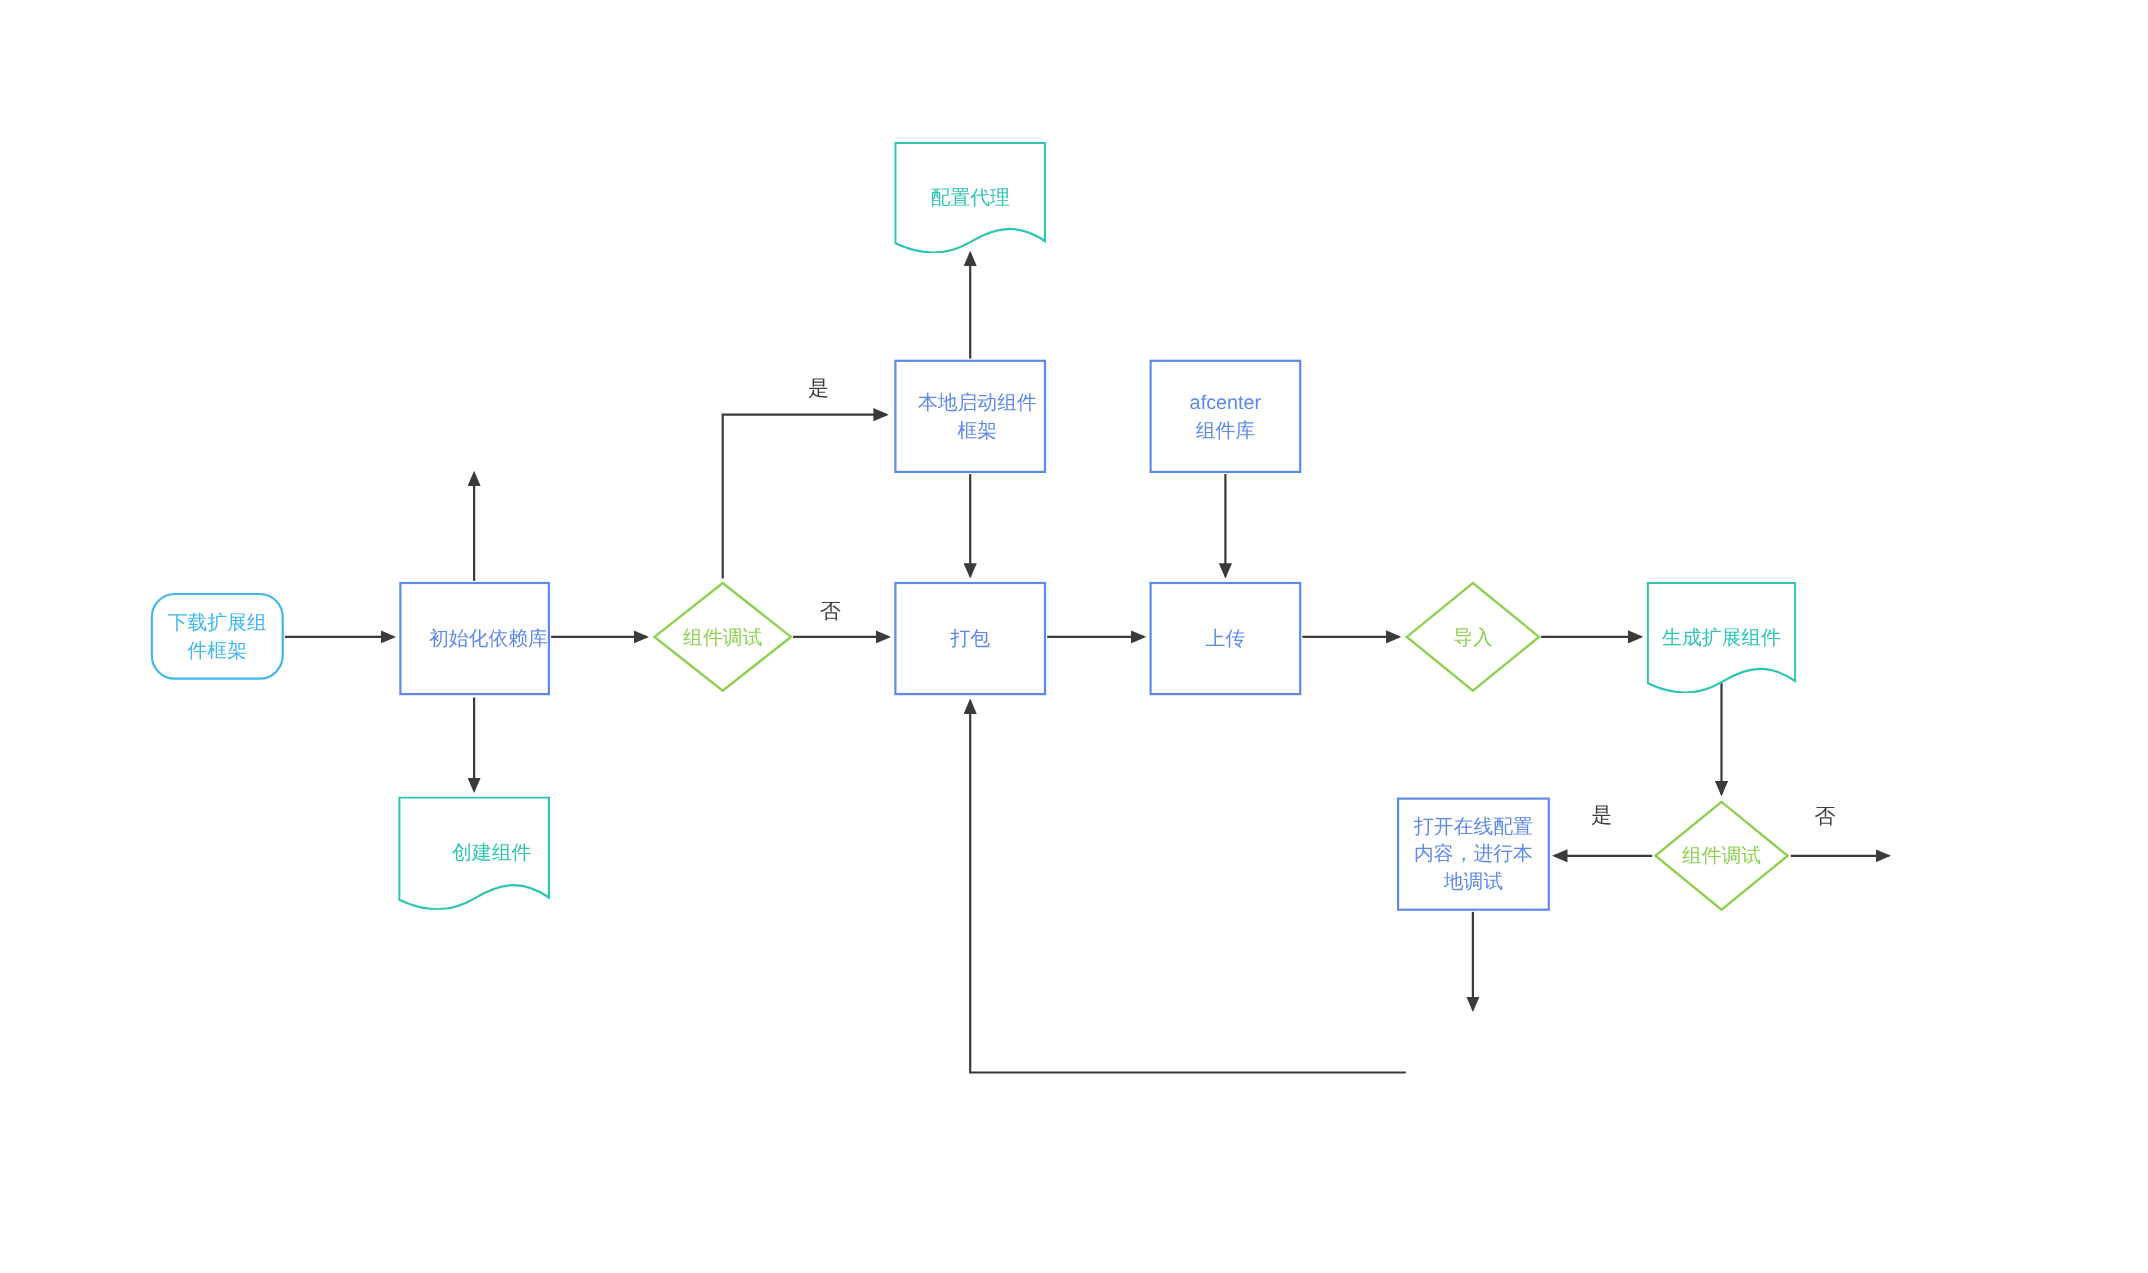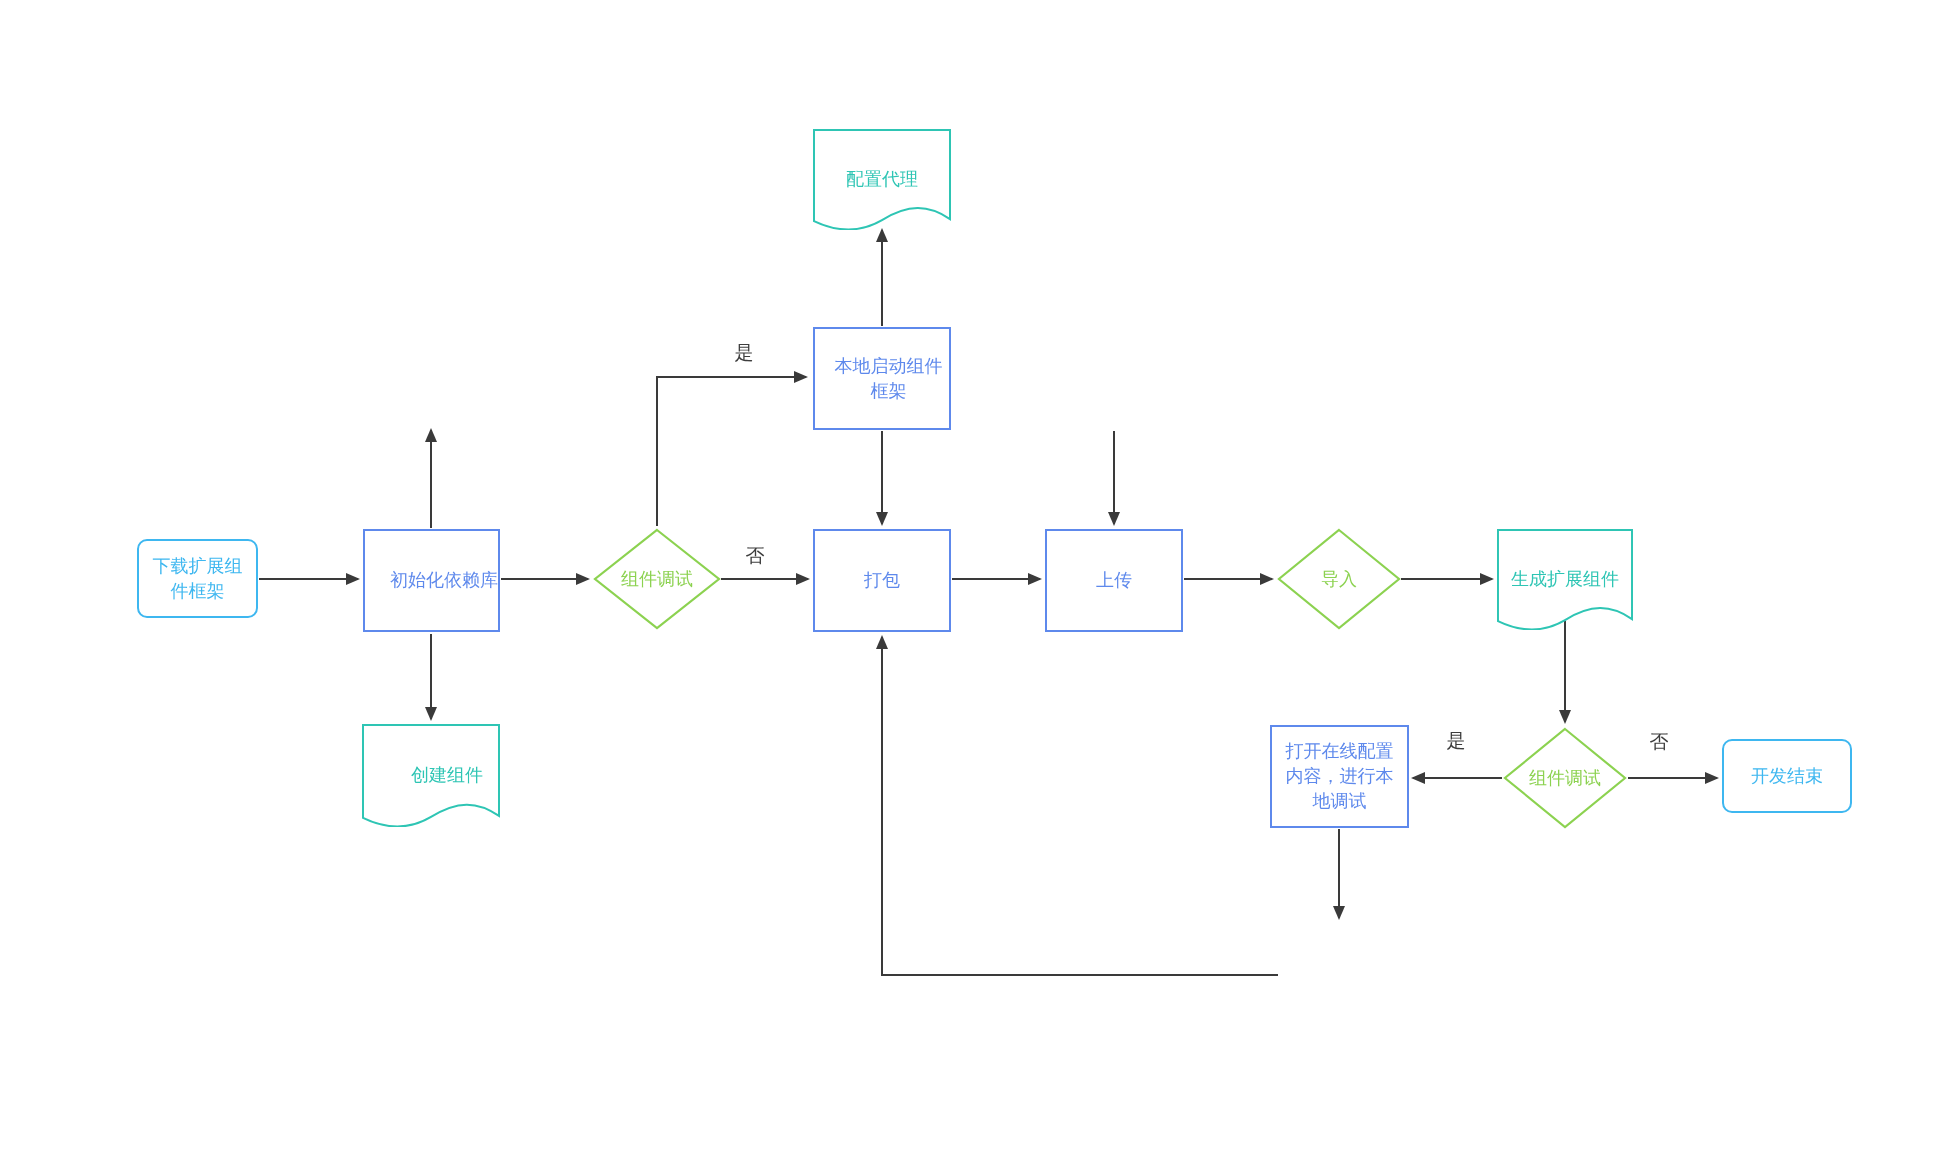--- a/index.html
+++ b/index.html
@@ -36,21 +36,21 @@
   }
   .node .lbl {
     position: relative;
     z-index: 2;
     white-space: pre-line;
     text-align: center;
     line-height: 25px;
   }
   .node.terminal {
     border: 2px solid var(--terminal);
-    border-radius: 10px;
+    border-radius: 22px;
     color: var(--terminal);
     background: #ffffff;
   }
   .node.process {
     border: 2px solid var(--process);
     color: var(--process);
     background: #ffffff;
   }
   .node.document {
     color: var(--document);
@@ -112,37 +112,38 @@
     <path class="edge" d="M1502,778 L1413,778" marker-end="url(#arw)"></path>
     <path class="edge" d="M1339,829 L1339,918" marker-end="url(#arw)"></path>
     <path class="edge" d="M1278,975 L882,975 L882,637" marker-end="url(#arw)"></path>
   </svg>
 
   <div class="node terminal" style="left:137px; top:539px; width:121px; height:79px;">
     <span class="lbl">下载扩展组
 件框架</span>
   </div>
 
-  <div class="node terminal" style="left:1722px; top:739px; width:130px; height:74px;">
-    <span class="lbl">开发结束</span>
-  </div>
 
   <div class="node process" style="left:363px; top:529px; width:137px; height:103px;justify-content:flex-end;">
     <span class="lbl">初始化依赖库</span>
   </div>
 
   <div class="node process" style="left:813px; top:327px; width:138px; height:103px;padding-left:13px;">
     <span class="lbl">本地启动组件
 框架</span>
   </div>
 
   <div class="node process" style="left:813px; top:529px; width:138px; height:103px;">
     <span class="lbl">打包</span>
   </div>
 
+  <div class="node process" style="left:1045px; top:327px; width:138px; height:103px;">
+    <span class="lbl">afcenter
+组件库</span>
+  </div>
 
   <div class="node process" style="left:1045px; top:529px; width:138px; height:103px;align-items:center;">
     <span class="lbl">上传</span>
   </div>
 
   <div class="node process" style="left:1270px; top:725px; width:139px; height:103px;">
     <span class="lbl">打开在线配置
 内容，进行本
 地调试</span>
   </div>

